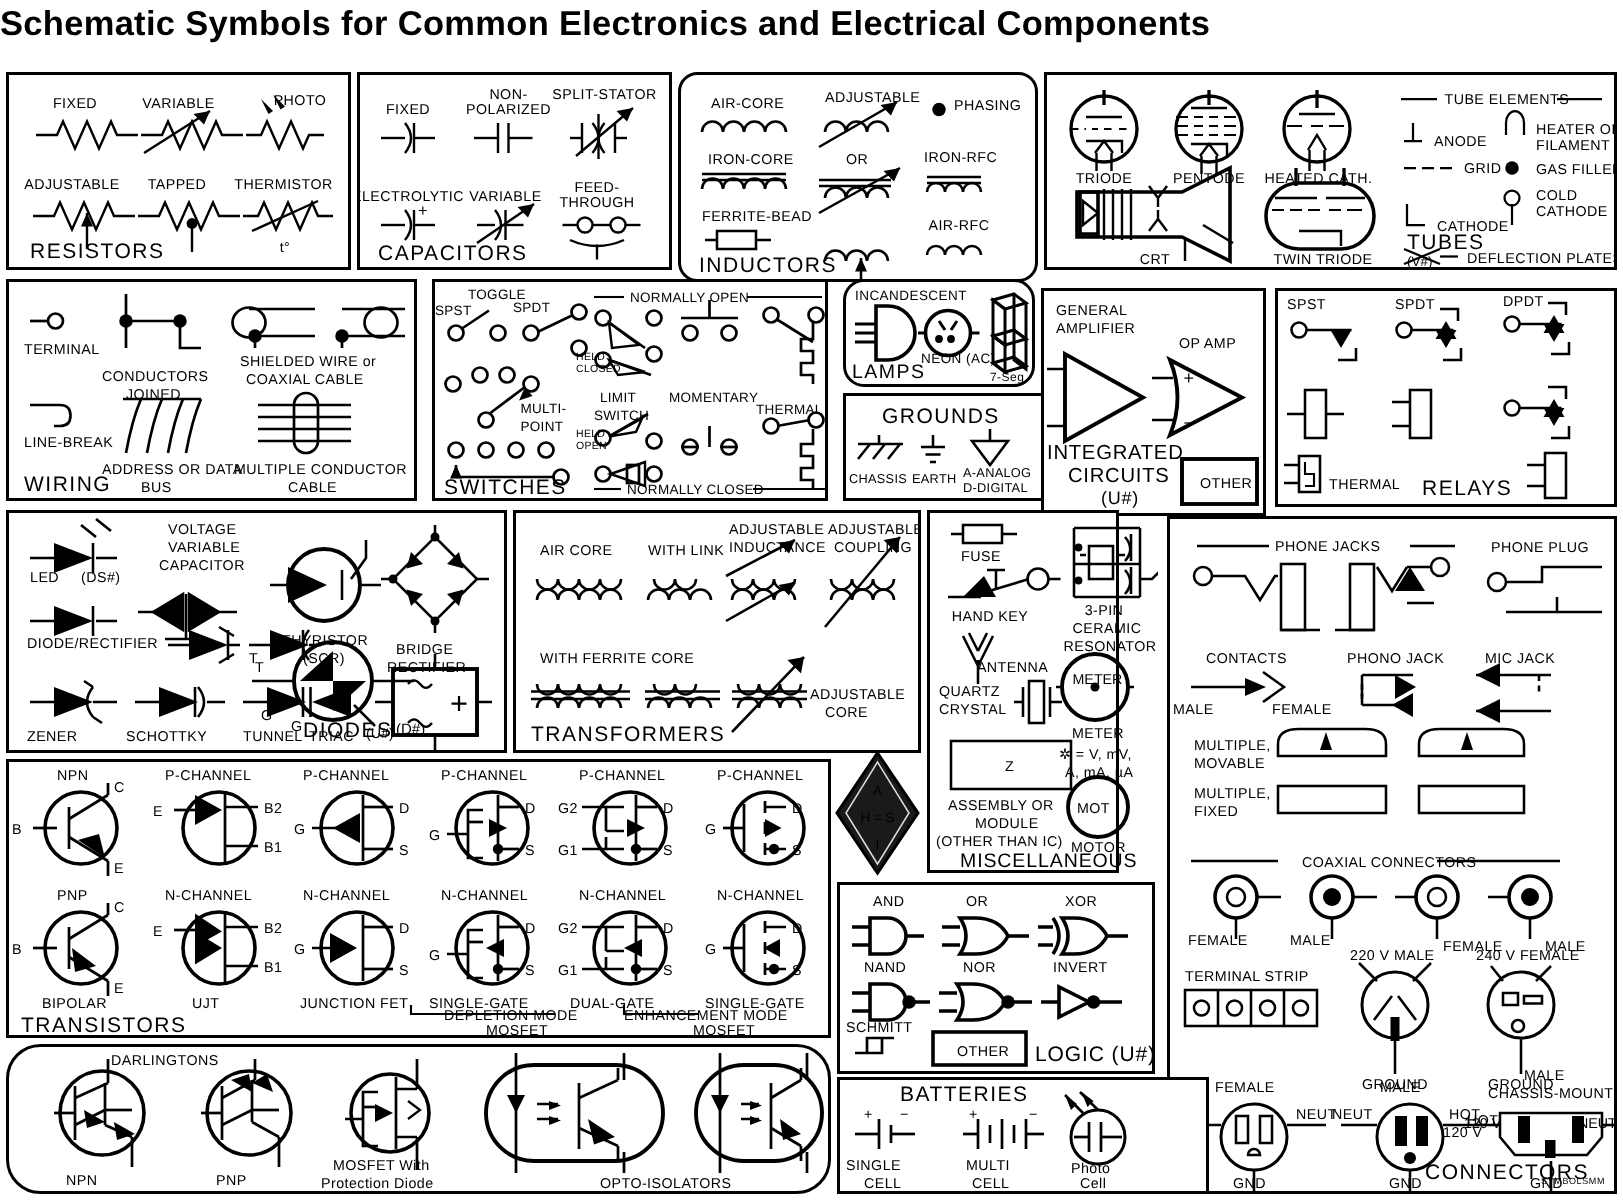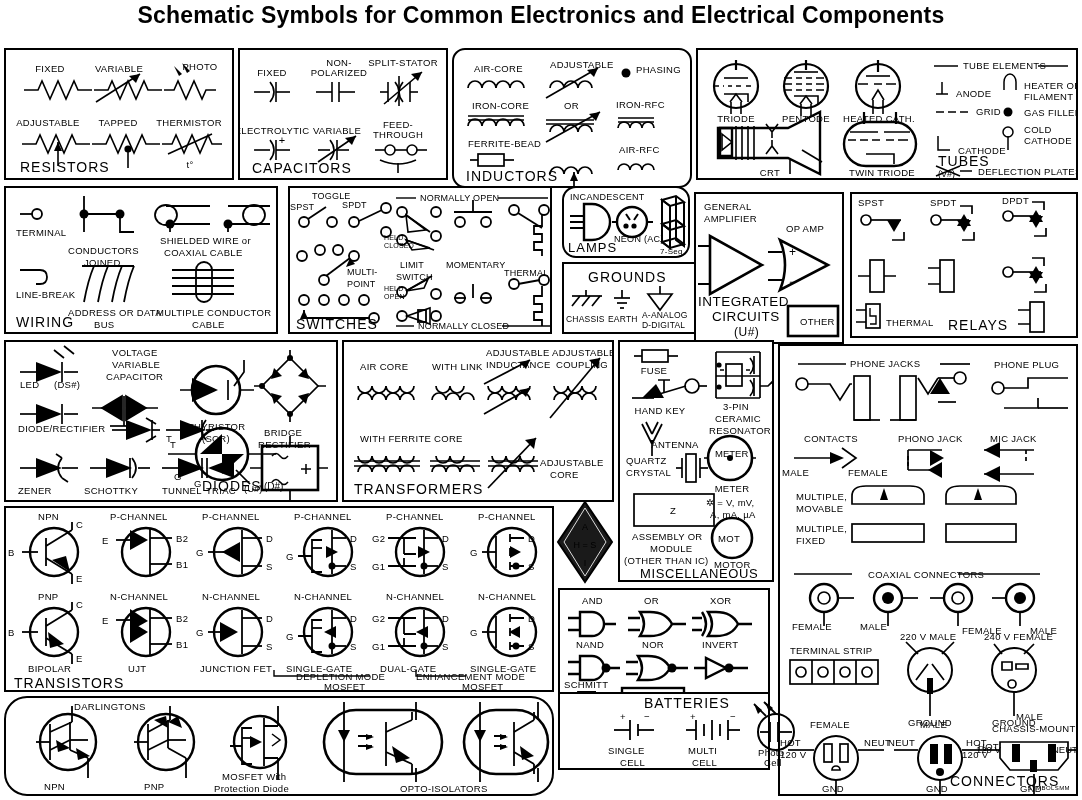--- a/index.html
+++ b/index.html
@@ -1,19 +1,19 @@
 <!DOCTYPE html>
 <html><head>
 <meta charset="utf-8">
 <style>
   html,body{margin:0;padding:0;background:#fff;}
   body{width:1082px;height:800px;font-family:"Liberation Sans",sans-serif;color:#000;overflow:hidden;}
   .page{position:relative;width:1082px;height:800px;}
   h1.title{
-    position:absolute;left:0;top:2px;width:1082px;text-align:center;
+    position:absolute;left:0;top:2px;width:1082px;
     font-size:23px;font-weight:bold;letter-spacing:0.2px;margin:0;
     font-family:"Liberation Sans",sans-serif;
   }
   .panel{position:absolute;border:2px solid #000;background:#fff;box-sizing:border-box;}
   .panel > svg{display:block;}
   .credit{position:absolute;right:6px;bottom:3px;font-size:6px;letter-spacing:.4px;color:#000;}
   svg text{font-family:"Liberation Sans",sans-serif;fill:#000;}
 </style>
 </head>
 <body>
@@ -735,21 +735,21 @@
         <text x="208" y="14">ADJUSTABLE</text>
         <text x="212" y="26">COUPLING</text>
         <text x="16" y="100">WITH FERRITE CORE</text>
         <text x="196" y="124">ADJUSTABLE</text>
         <text x="206" y="136">CORE</text>
       </g>
       <text x="10" y="152" font-size="14" letter-spacing="1">TRANSFORMERS</text>
     </svg>
   </div>
 
-  <div class="panel" style="left:618px;top:340px;width:156px;height:242px;">
+  <div class="panel" style="left:618px;top:340px;width:128px;height:242px;">
     <svg width="152" height="238" viewBox="0 0 152 238">
       <g fill="none" stroke="#000" stroke-width="1.7">
         <path d="M14 14 h8"></path>
           <rect x="22" y="8" width="26" height="12"></rect>
           <path d="M48 14 h10"></path>
 
         <path d="M12 56 h22"></path>
           <path d="M26 56 L66 44"></path>
           <circle cx="72" cy="44" r="7"></circle>
           <path d="M79 44 h8"></path>
@@ -1203,21 +1203,21 @@
         <text x="16" y="58">NAND</text>
         <text x="82" y="58">NOR</text>
         <text x="142" y="58">INVERT</text>
         <text x="4" y="98">SCHMITT</text>
         <text x="78" y="114">OTHER</text>
       </g>
       <text x="130" y="117" font-size="14" letter-spacing="0.6">LOGIC (U#)</text>
     </svg>
   </div>
 
-  <div class="panel" style="left:558px;top:692px;width:212px;height:78px;padding-left:44px;">
+  <div class="panel" style="left:558px;top:718px;width:248px;height:78px;">
     <svg width="208" height="74" viewBox="0 0 208 74">
       <text x="40" y="14" font-size="14" letter-spacing="1">BATTERIES</text>
       <g fill="none" stroke="#000" stroke-width="1.8">
         <path d="M10 36 h16"></path>
           <path d="M26 26 v20"></path>
           <path d="M34 30 v12"></path>
           <path d="M34 36 h16"></path>
         <path d="M82 36 h10"></path>
           <path d="M92 26 v20"></path>
           <path d="M100 30 v12"></path>

